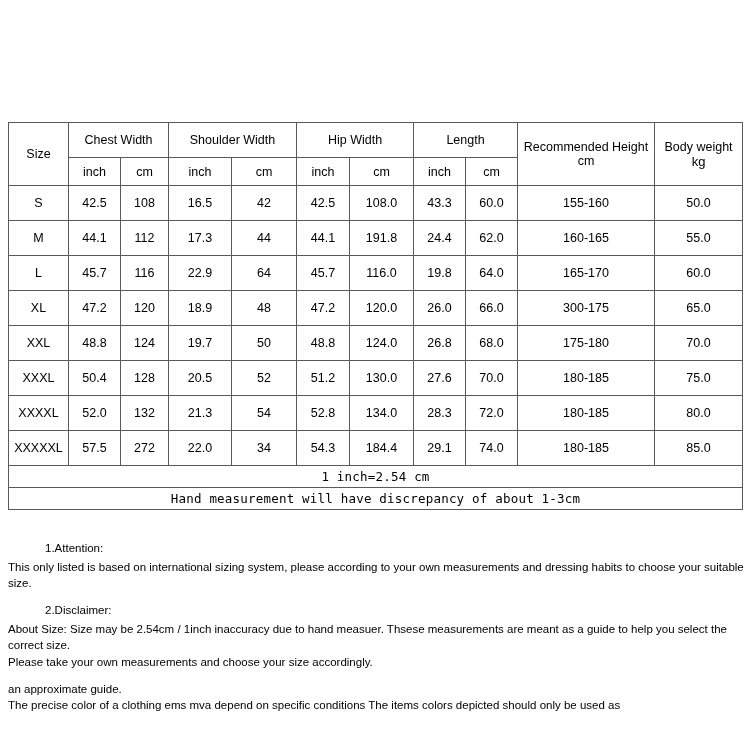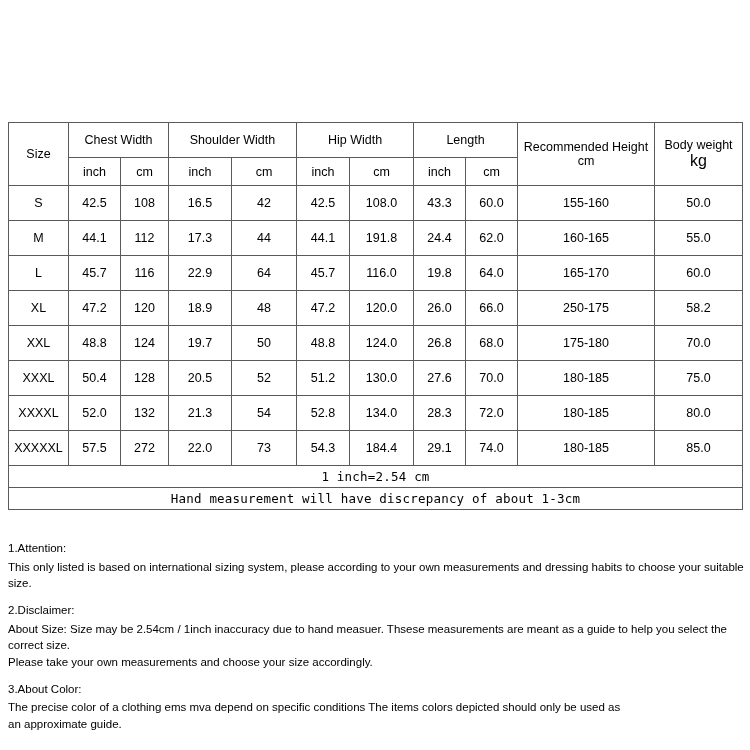--- a/index.html
+++ b/index.html
@@ -72,20 +72,21 @@
     top: 540px;
     width: 740px;
     font-size: 11.5px;
     line-height: 1.45;
   }
   .notes .blk {
     margin-bottom: 10px;
   }
   .notes .title {
     margin-bottom: 2px;
+    margin-left: 37px;
   }
   .notes p {
     margin: 0;
   }
 </style>
 </head>
 <body>
 
 <div class="page">
 
@@ -110,21 +111,21 @@
           <td colspan="2">Chest Width</td>
           <td colspan="2">Shoulder Width</td>
           <td colspan="2">Hip Width</td>
           <td colspan="2">Length</td>
           <td rowspan="2">
             <div>Recommended Height</div>
             <div style="font-weight:normal;font-size:12.5px;">cm</div>
           </td>
           <td rowspan="2">
             <div>Body weight</div>
-            <div style="font-weight:normal;font-size:16px;">kg</div>
+            <div style="font-weight:normal;font-size:13px;">kg</div>
           </td>
         </tr>
         <tr class="unit-row">
           <td>inch</td>
           <td>cm</td>
           <td>inch</td>
           <td>cm</td>
           <td>inch</td>
           <td>cm</td>
           <td>inch</td>
@@ -173,22 +174,22 @@
         <tr class="data-row">
           <td class="size-cell">XL</td>
           <td>47.2</td>
           <td>120</td>
           <td>18.9</td>
           <td>48</td>
           <td>47.2</td>
           <td>120.0</td>
           <td>26.0</td>
           <td>66.0</td>
-          <td>250-175</td>
-          <td>58.2</td>
+          <td>300-175</td>
+          <td>65.0</td>
         </tr>
         <tr class="data-row">
           <td class="size-cell">XXL</td>
           <td>48.8</td>
           <td>124</td>
           <td>19.7</td>
           <td>50</td>
           <td>48.8</td>
           <td>124.0</td>
           <td>26.8</td>
@@ -220,21 +221,21 @@
           <td>28.3</td>
           <td>72.0</td>
           <td>180-185</td>
           <td>80.0</td>
         </tr>
         <tr class="data-row">
           <td class="size-cell">XXXXXL</td>
           <td>57.5</td>
           <td>272</td>
           <td>22.0</td>
-          <td>73</td>
+          <td>34</td>
           <td>54.3</td>
           <td>184.4</td>
           <td>29.1</td>
           <td>74.0</td>
           <td>180-185</td>
           <td>85.0</td>
         </tr>
 
         <tr class="note-row">
           <td colspan="11">1 inch=2.54 cm</td>
@@ -250,19 +251,18 @@
     <div class="blk">
       <p class="title">1.Attention:</p>
       <p>This only listed is based on international sizing system, please according to your own measurements and dressing habits to choose your suitable size.</p>
     </div>
     <div class="blk">
       <p class="title">2.Disclaimer:</p>
       <p>About Size: Size may be 2.54cm / 1inch inaccuracy due to hand measuer. Thsese measurements are meant as a guide to help you select the correct size.</p>
       <p>Please take your own measurements and choose your size accordingly.</p>
     </div>
     <div class="blk">
-      <p class="title">3.About Color:</p>
+      <p>an approximate guide.</p>
       <p>The precise color of a clothing ems mva depend on specific conditions The items colors depicted should only be used as</p>
-      <p>an approximate guide.</p>
     </div>
   </div>
 
 </div>
 
 </body></html>

